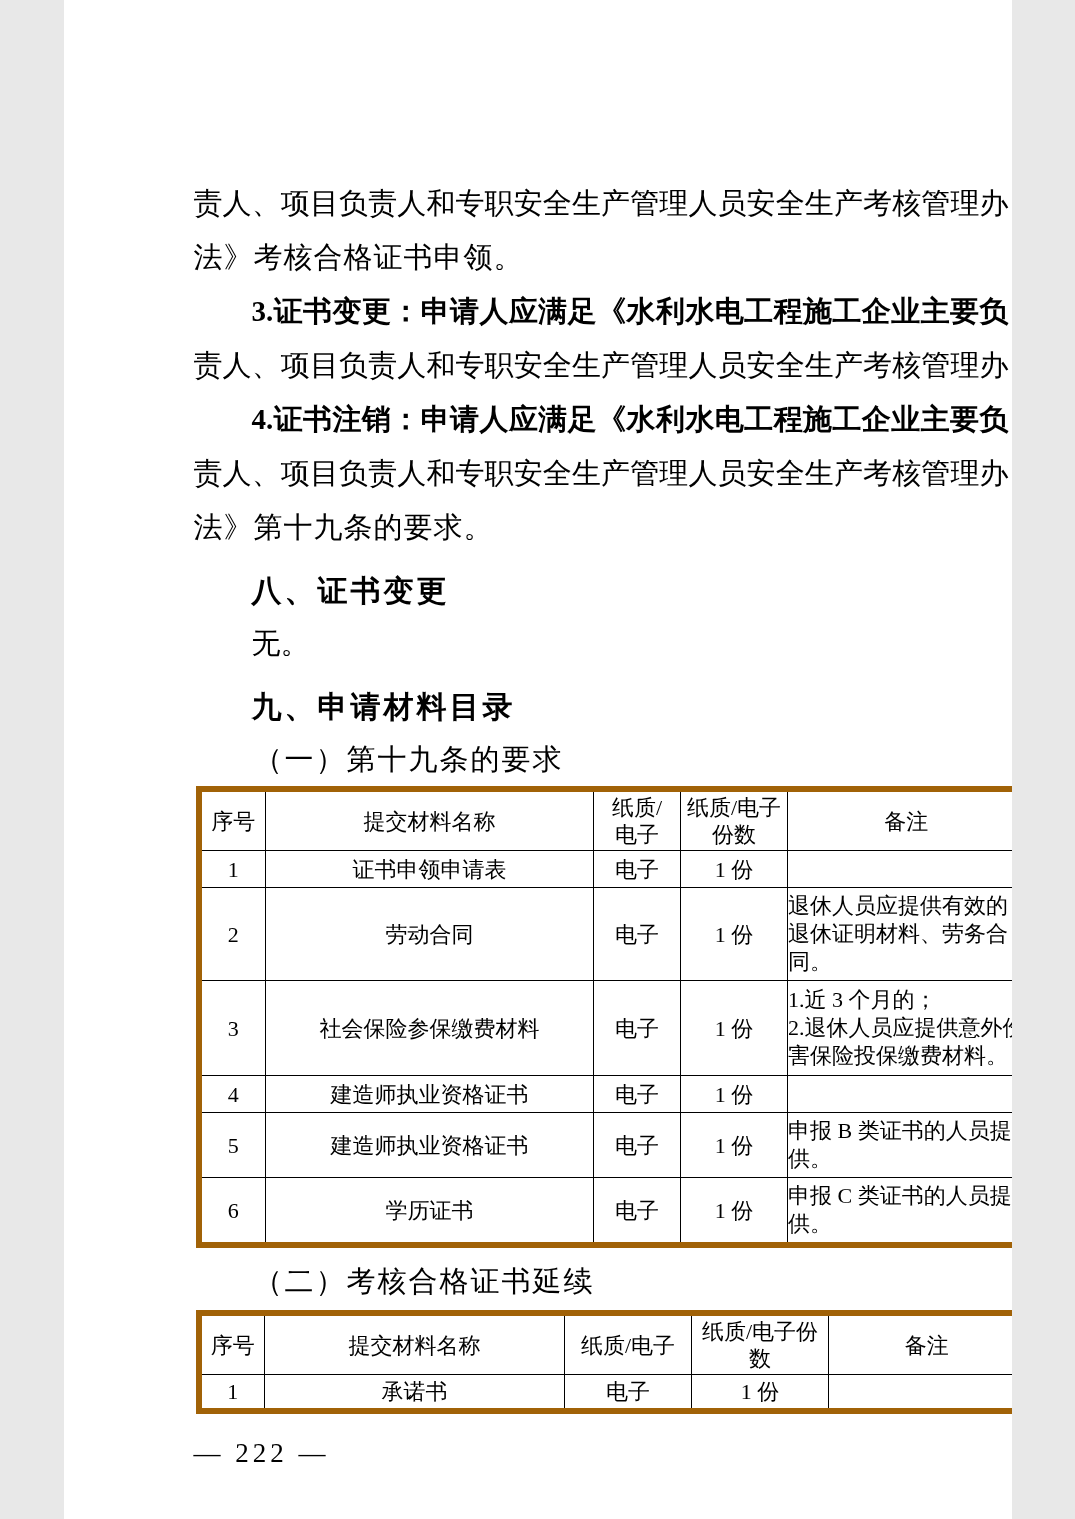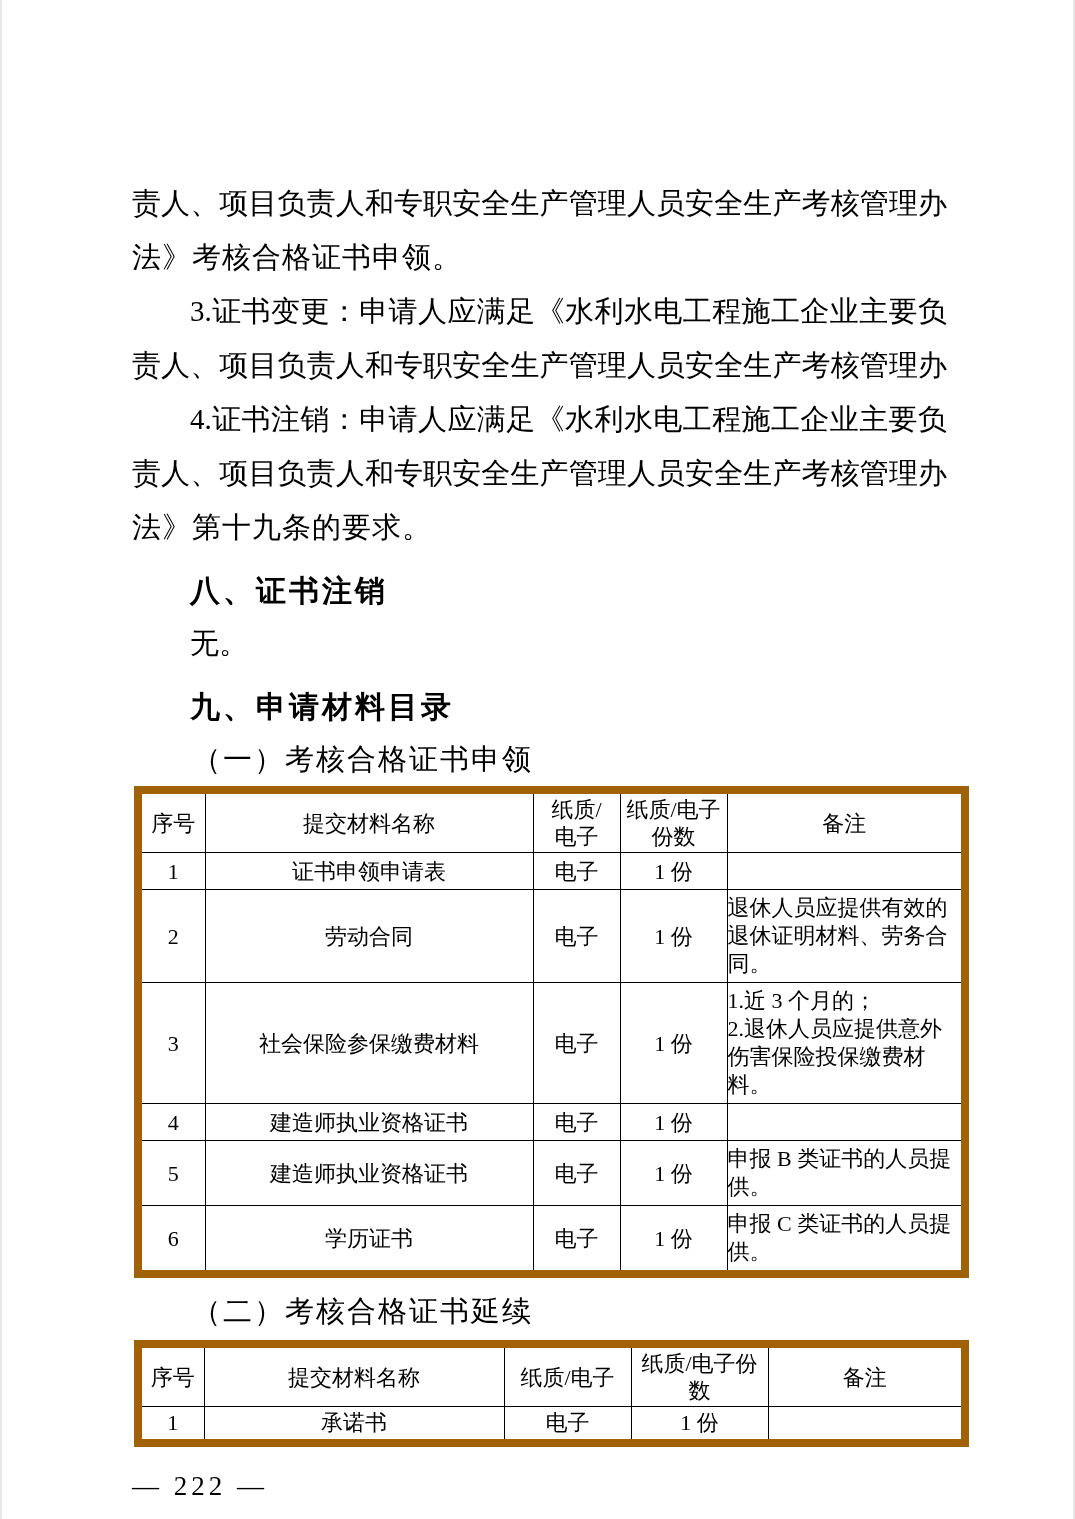--- a/index.html
+++ b/index.html
@@ -1,19 +1,19 @@
 <!DOCTYPE html>
 <html><head>
 <meta charset="utf-8">
 <style>
   * { margin: 0; padding: 0; box-sizing: border-box; }
   html, body { background: #e8e8e8; }
   .page {
     position: relative;
-    width: 1071px;
+    width: 948px;
     height: 1519px;
     margin: 0 auto;
     background: #ffffff;
     color: #000000;
     padding: 176px 110px 0 130px;
     overflow: hidden;
     font-family: "Liberation Serif", "DejaVu Serif", serif;
   }
   
   .body-text { width: 815px; }
@@ -23,21 +23,21 @@
     white-space: nowrap;
     letter-spacing: 1px;
   }
   .bline.jl {
     white-space: normal;
     text-align: justify;
     text-align-last: justify;
     text-justify: inter-character;
     letter-spacing: 0;
   }
-  .bline.indent { text-indent: 58px; }
+  .bline.indent { text-indent: 58px; font-weight: bold; }
   
   .h-bold {
     font-family: "Liberation Sans", "DejaVu Sans", sans-serif;
     font-weight: bold;
     font-size: 30px;
     line-height: 50px;
     margin: 12px 0 0 58px;
     letter-spacing: 3px;
   }
   .h-bold.second { }
@@ -63,21 +63,21 @@
   }
   th, td {
     border: 1px solid #000000;
     text-align: center;
     vertical-align: middle;
     font-weight: normal;
     padding: 2px 4px;
     line-height: 27px;
     overflow: hidden;
   }
-  table { border: 8px solid #a16207; }
+  table { border: 6px solid #a16207; }
   th { white-space: pre-line; }
   td.c-rem, th.c-rem-h { }
   td.c-rem {
     text-align: left;
     white-space: pre-line;
     padding: 4px 0;
     line-height: 28px;
   }
   
   #t1 tr.hr  { height: 51px; }
@@ -105,25 +105,25 @@
   <div class="body-text">
     <p class="bline jl">责人、项目负责人和专职安全生产管理人员安全生产考核管理办</p>
     <p class="bline">法》考核合格证书申领。</p>
     <p class="bline jl indent">3.证书变更：申请人应满足《水利水电工程施工企业主要负</p>
     <p class="bline jl">责人、项目负责人和专职安全生产管理人员安全生产考核管理办</p>
     <p class="bline jl indent">4.证书注销：申请人应满足《水利水电工程施工企业主要负</p>
     <p class="bline jl">责人、项目负责人和专职安全生产管理人员安全生产考核管理办</p>
     <p class="bline">法》第十九条的要求。</p>
   </div>
 
-  <h2 class="h-bold">八、证书注销</h2>
+  <h2 class="h-bold">八、证书变更</h2>
   <p class="none-line">无。</p>
   <h2 class="h-bold second">九、申请材料目录</h2>
 
-  <p class="subheading">（一）考核合格证书申领</p>
+  <p class="subheading">（一）第十九条的要求</p>
 
   <table id="t1">
     <colgroup>
       <col style="width:67px">
         <col style="width:328px">
         <col style="width:87px">
         <col style="width:107px">
         <col>
     </colgroup>
     <tbody>

